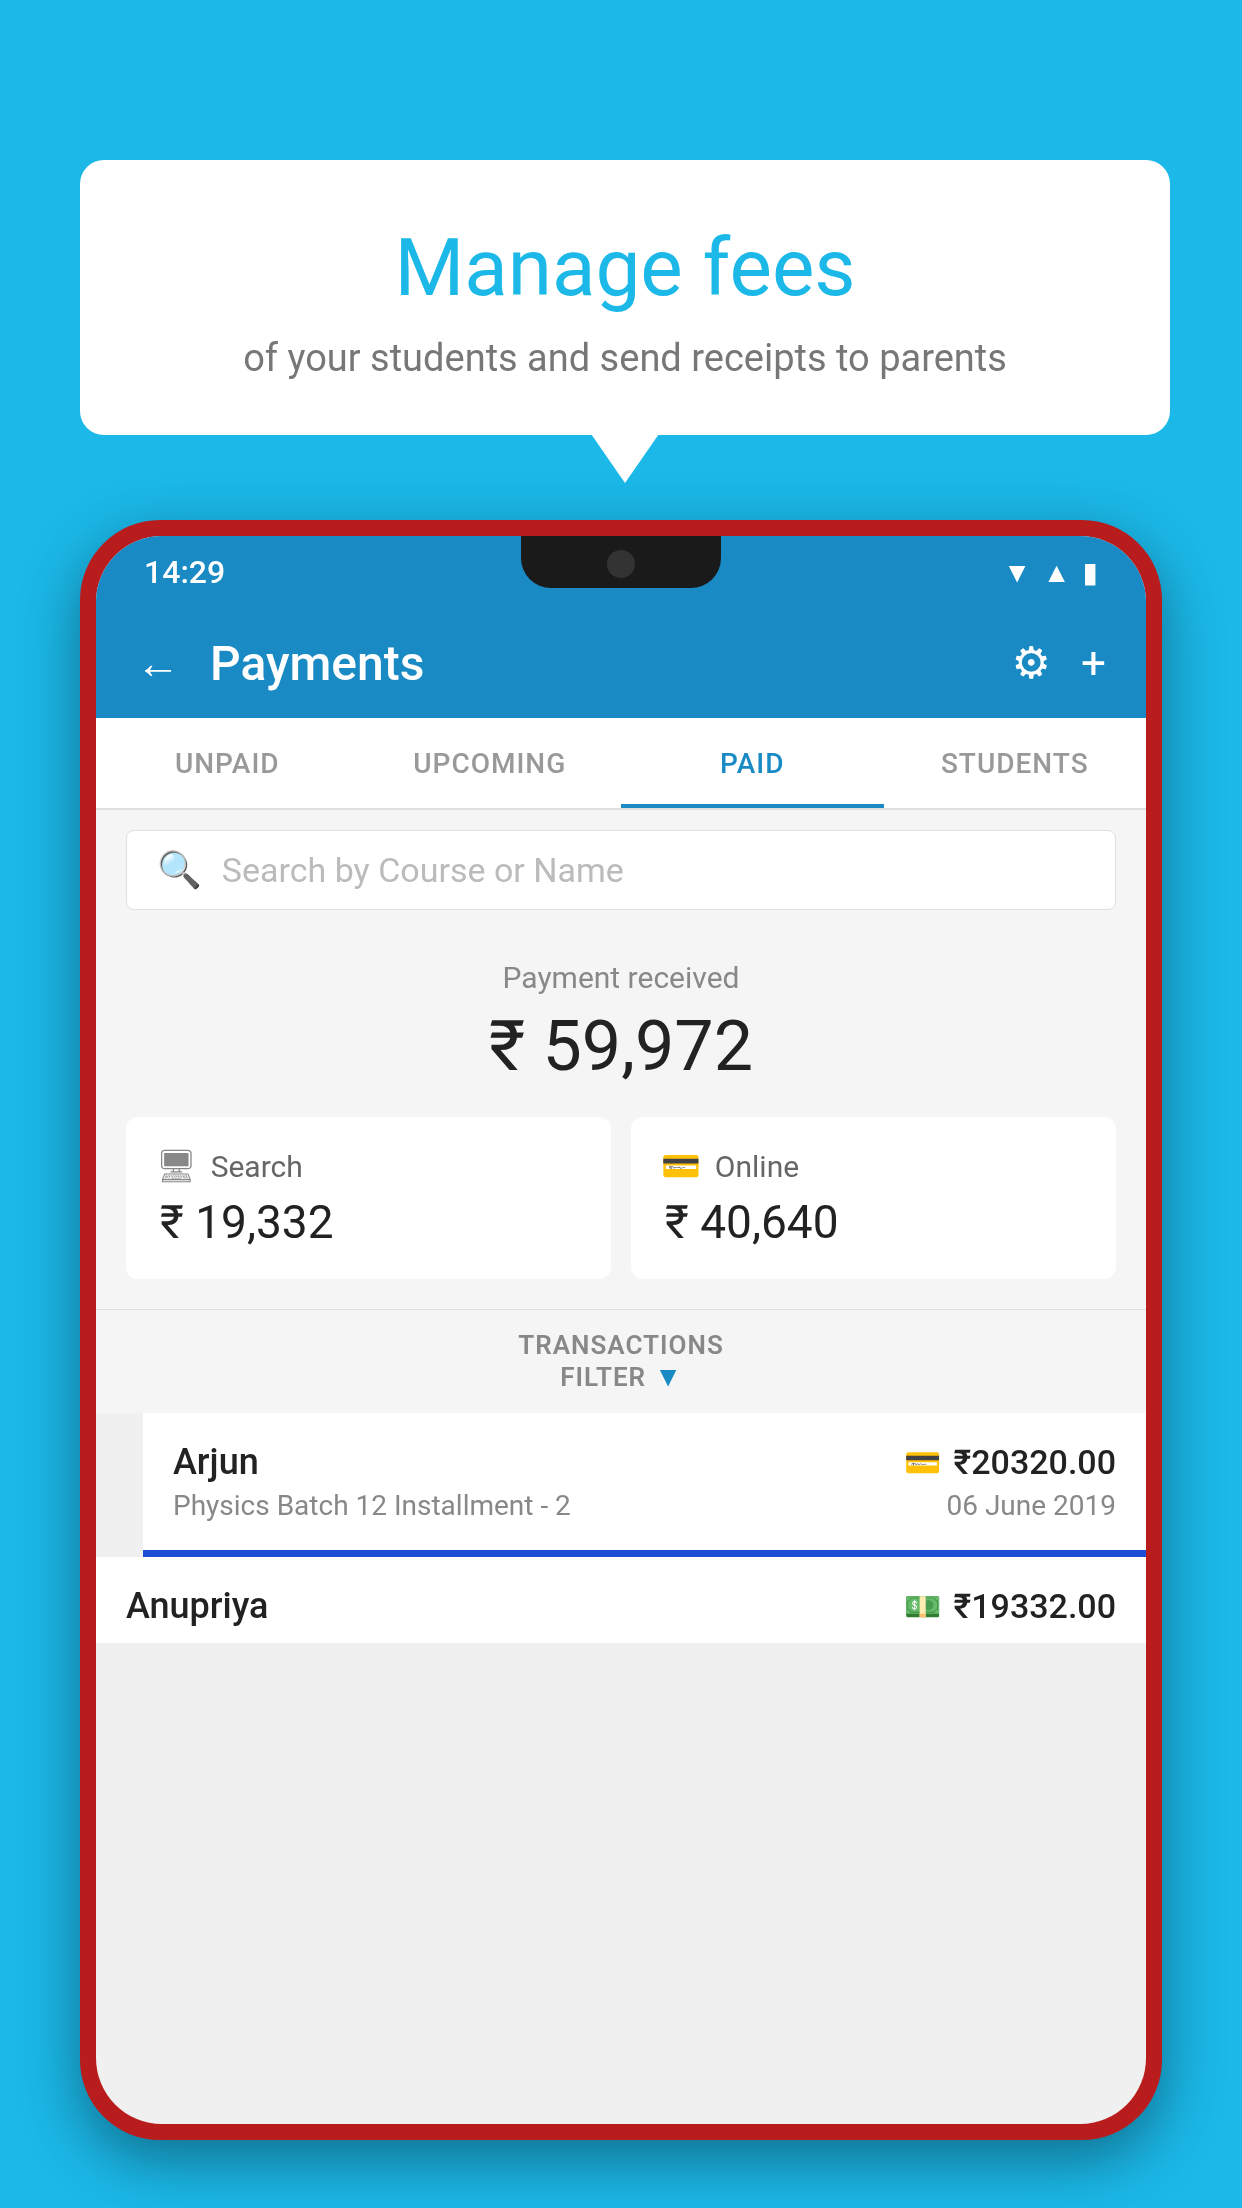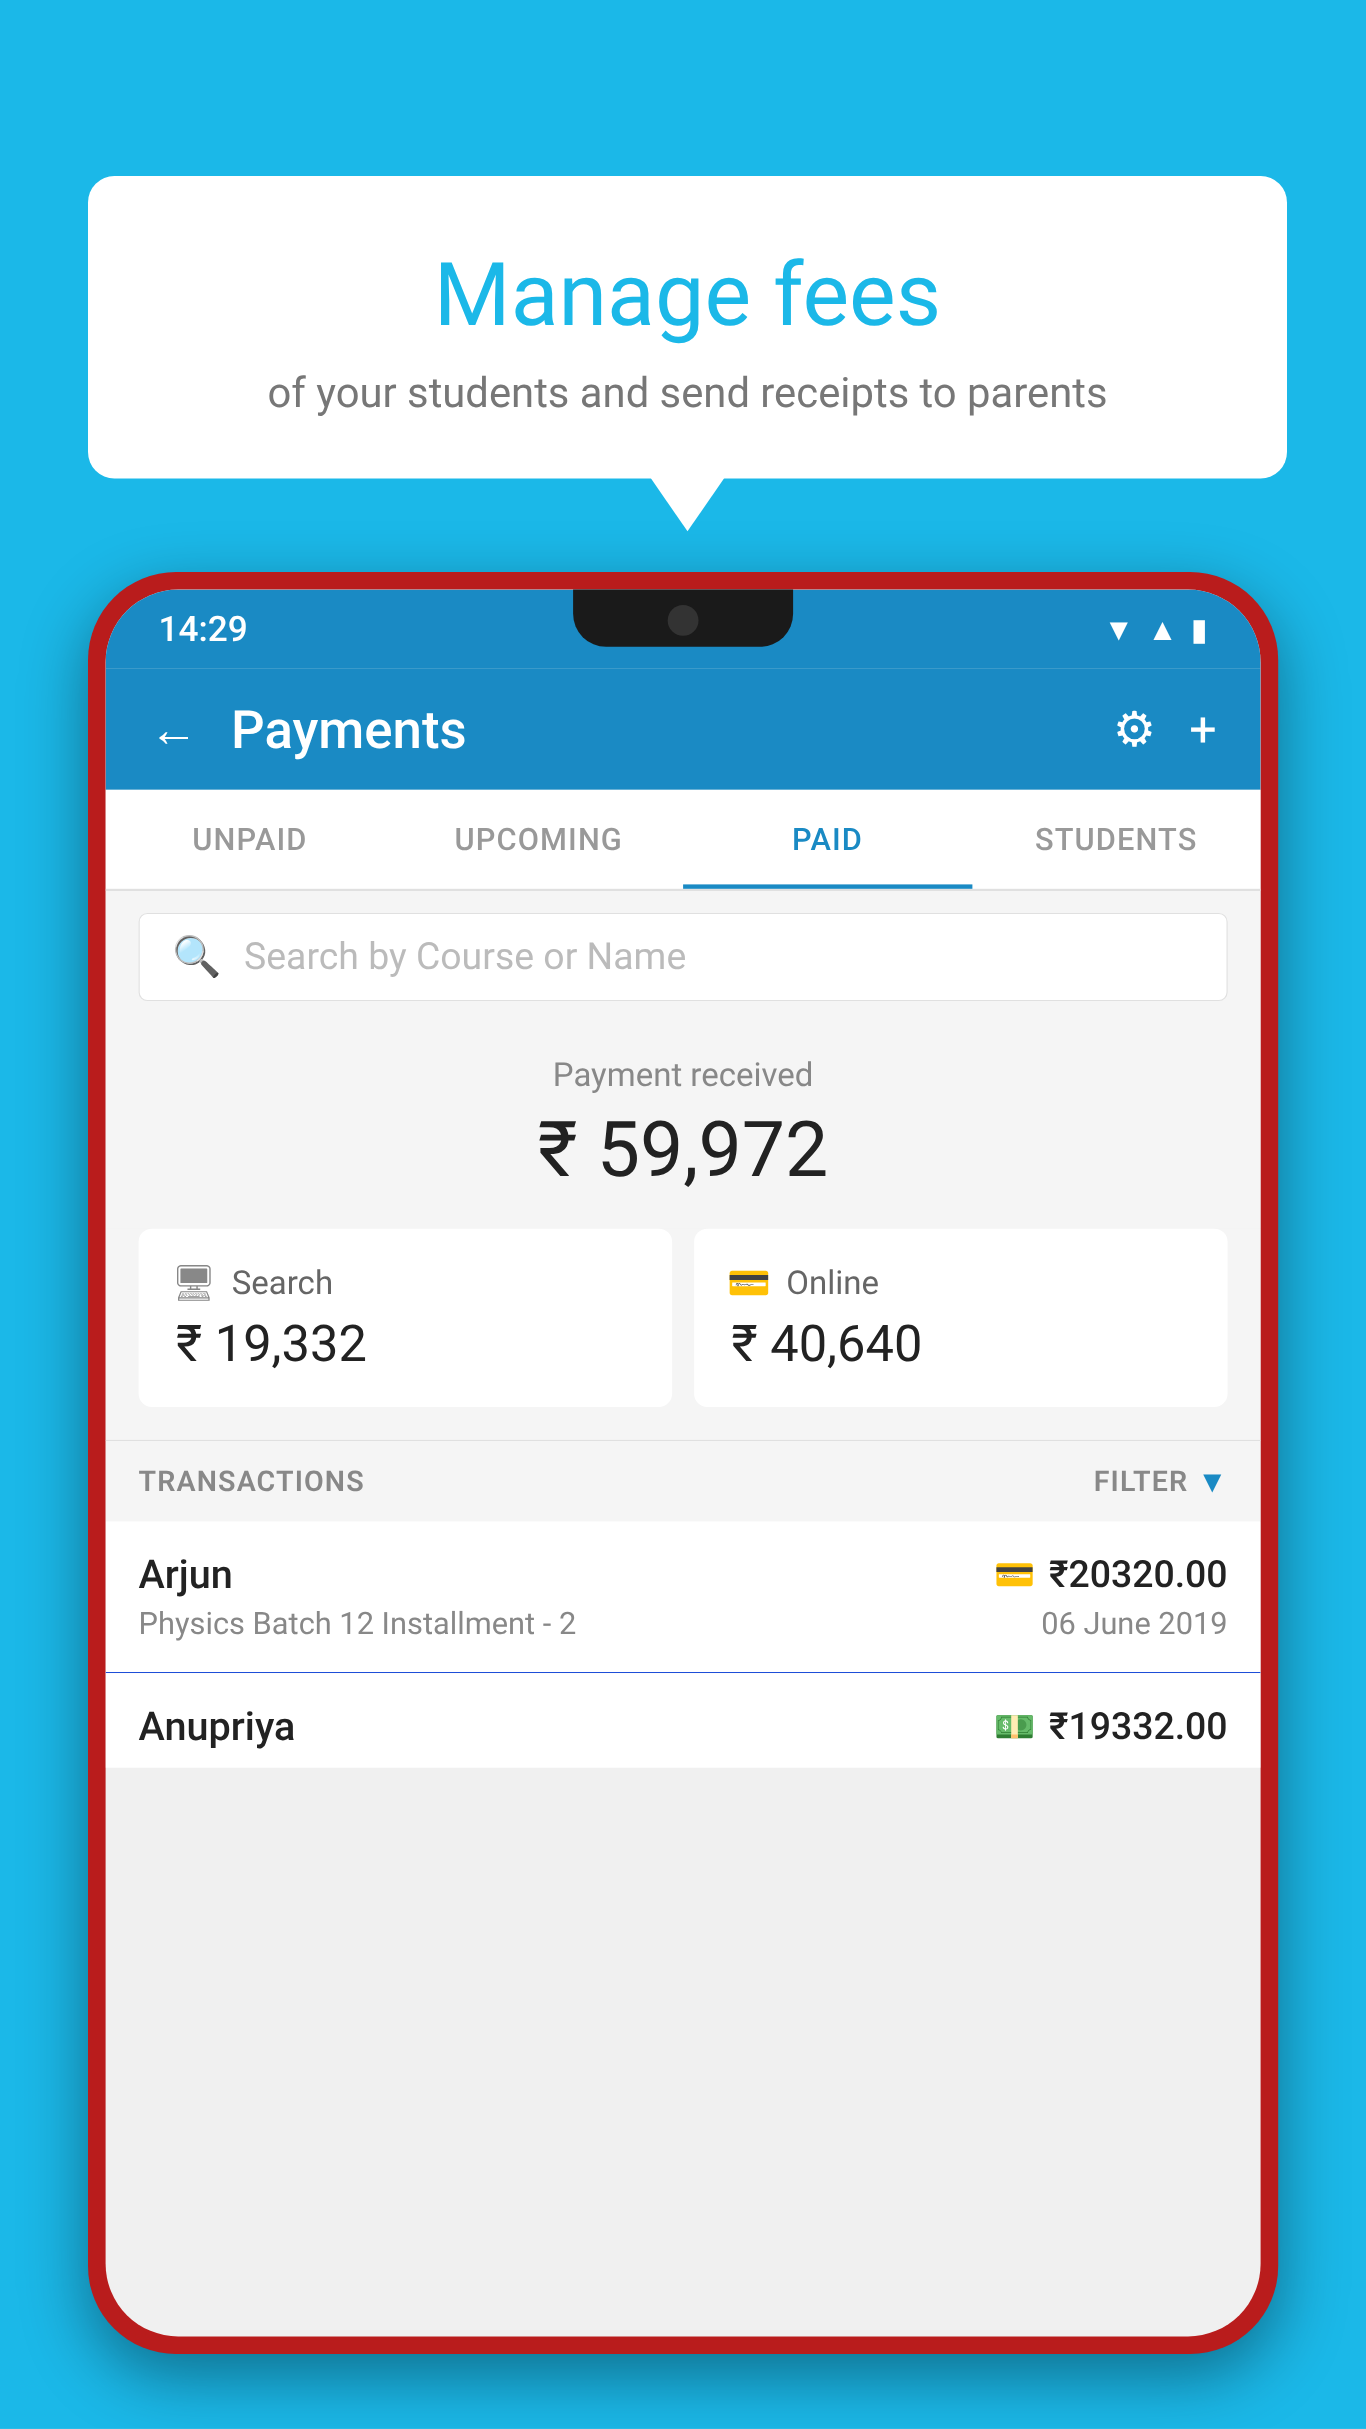--- a/index.html
+++ b/index.html
@@ -292,20 +292,21 @@
     }
 
     
     .transactions-header {
       background: #f5f5f5;
       display: flex;
       align-items: center;
       justify-content: space-between;
       padding: 20px 30px;
       border-top: 1px solid #e0e0e0;
+      flex-direction: column;
     }
 
     .transactions-label {
       color: #888;
       font-size: 26px;
       font-weight: 600;
       letter-spacing: 1px;
     }
 
     .filter-label {
@@ -323,21 +324,22 @@
 
     .filter-container {
       display: flex;
       align-items: center;
     }
 
     
     .transaction-row {
       background: white;
       padding: 28px 30px;
-      border-bottom: 1px solid #1d4ed8;
+      border-bottom: 7px solid #1d4ed8;
+      margin-left: 47px;
     }
 
     .transaction-top {
       display: flex;
       align-items: center;
       justify-content: space-between;
       margin-bottom: 6px;
     }
 
     .transaction-name {

